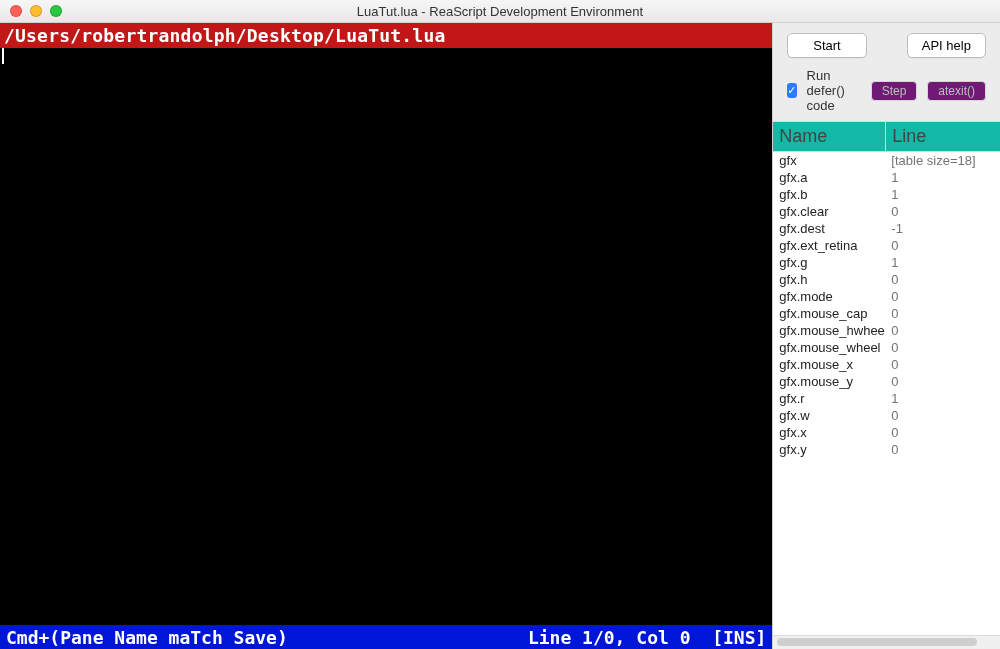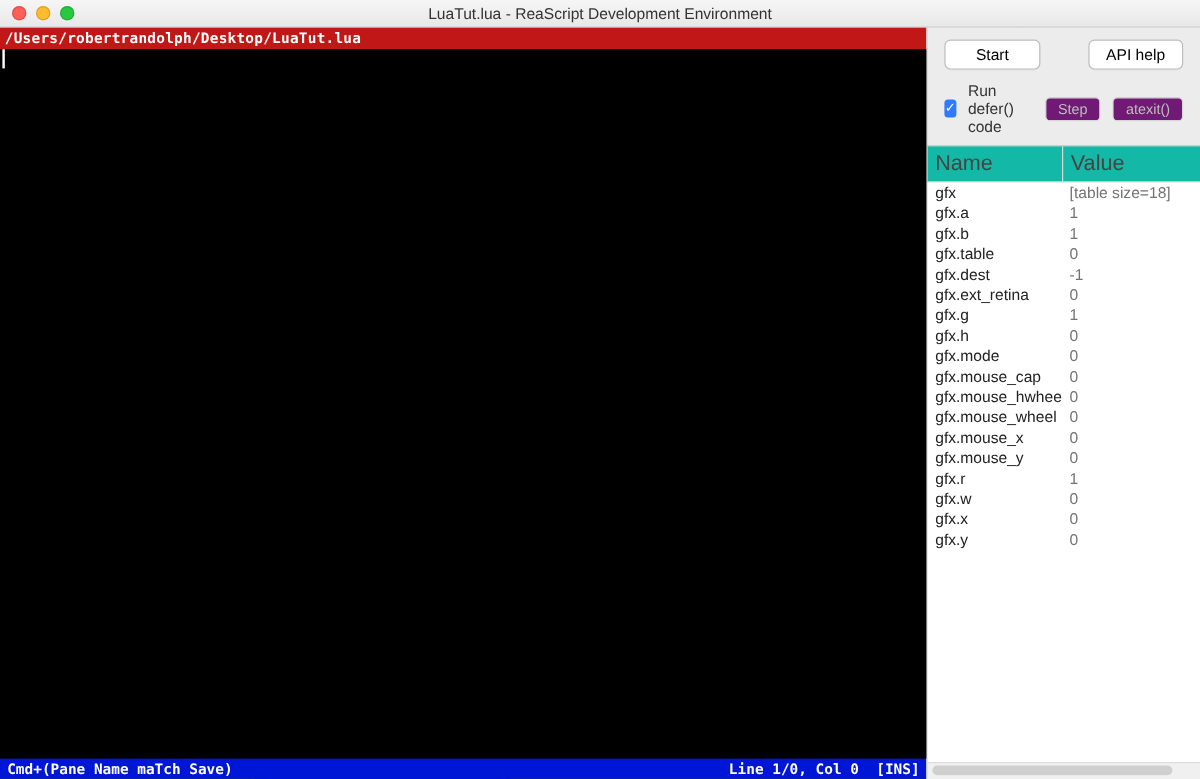--- a/index.html
+++ b/index.html
@@ -45,21 +45,21 @@
     display: flex;
     height: calc(649px - 22px);
   }
   
   .editor {
     width: 778px;
     display: flex;
     flex-direction: column;
     background: #000;
     font-family: "Menlo", "Consolas", monospace;
-    font-size: 12px;
+    font-size: 18px;
   }
   .editor-path {
     background: #c21717;
     color: #fff;
     padding: 2px 4px;
     font-weight: bold;
     letter-spacing: 0.2px;
     white-space: pre;
   }
   .editor-body {
@@ -200,37 +200,37 @@
     </div>
     <div class="control-row">
       <span class="chk">✓</span>
       <span class="chk-label">Run defer() code</span>
       <span style="flex:1"></span>
       <div class="smallbtn">Step</div>
       <div class="smallbtn">atexit()</div>
     </div>
     <div class="var-header">
       <div class="col-name">Name</div>
-      <div class="col-value">Value</div>
+      <div class="col-value">Line</div>
     </div>
     <div class="var-list" id="var-list">
         <div class="var-row">
           <div class="n">gfx</div>
           <div class="v">[table size=18]</div>
         </div>
         <div class="var-row">
           <div class="n">gfx.a</div>
           <div class="v">1</div>
         </div>
         <div class="var-row">
           <div class="n">gfx.b</div>
           <div class="v">1</div>
         </div>
         <div class="var-row">
-          <div class="n">gfx.table</div>
+          <div class="n">gfx.clear</div>
           <div class="v">0</div>
         </div>
         <div class="var-row">
           <div class="n">gfx.dest</div>
           <div class="v">-1</div>
         </div>
         <div class="var-row">
           <div class="n">gfx.ext_retina</div>
           <div class="v">0</div>
         </div>

